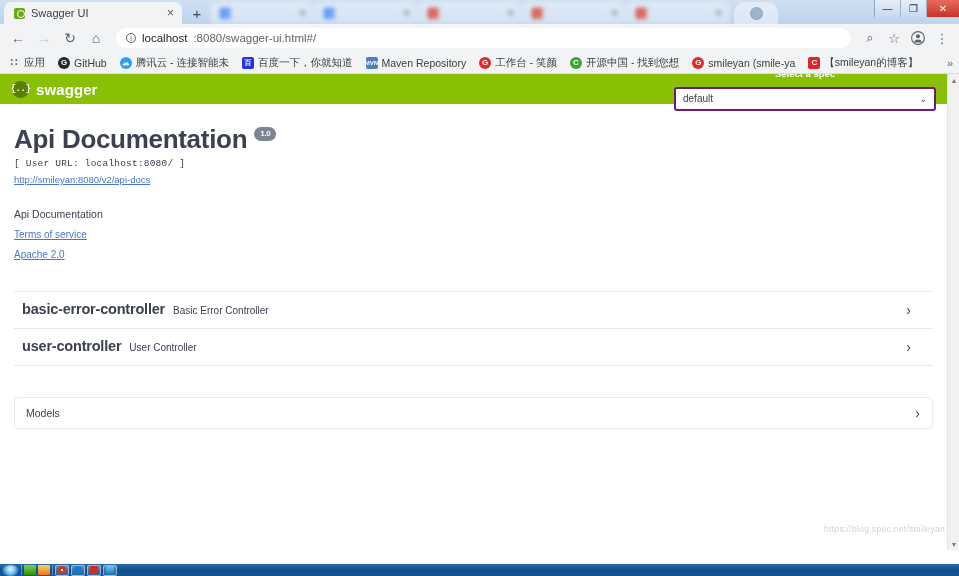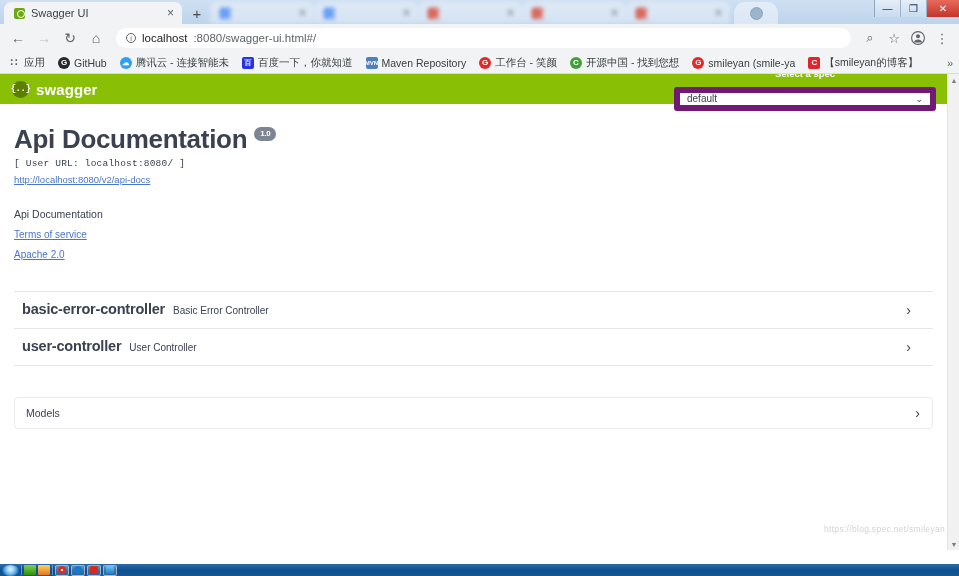--- a/index.html
+++ b/index.html
@@ -192,21 +192,21 @@
   }
   .logo-text {
     color: #fff; font-size: 15px; font-weight: bold; letter-spacing: 0.1px;
   }
   .topbar-spacer { flex: 1 1 auto; }
   .spec-wrap { display: flex; align-items: center; gap: 8px; flex-direction: column; }
   .spec-label { color: #fff; font-size: 9.5px; font-weight: bold; }
   .spec-select {
     width: 262px; height: 24px;
     background: #fff;
-    border: 6px solid #701a75;
+    border: 2px solid #701a75;
     border-radius: 3px;
     display: flex; align-items: center;
     padding: 0 7px;
     font-size: 10px;
     color: #3b4151;
     position: relative;
   }
   .spec-select .chev {
     position: absolute; right: 7px; top: 50%; transform: translateY(-55%);
     font-size: 9px; color: #3b4151;
@@ -484,21 +484,21 @@
       </div>
 
       <div class="content">
 
         <div class="info-block">
           <div class="api-title">
             <span>Api Documentation</span>
             <span class="version-badge">1.0</span>
           </div>
           <div class="base-url">[ User URL: localhost:8080/ ]</div>
-          <a class="docs-link" href="#">http://localhost:8080/v2/api-docs</a>
+          <a class="docs-link" href="#">http://smileyan:8080/v2/api-docs</a>
         </div>
 
         <div class="desc-block">
           <div class="desc-text">Api Documentation</div>
           <a class="desc-link" href="#">Terms of service</a>
           <a class="desc-link" href="#">Apache 2.0</a>
         </div>
 
         <div class="tag-list">
           <div class="tag-row">

